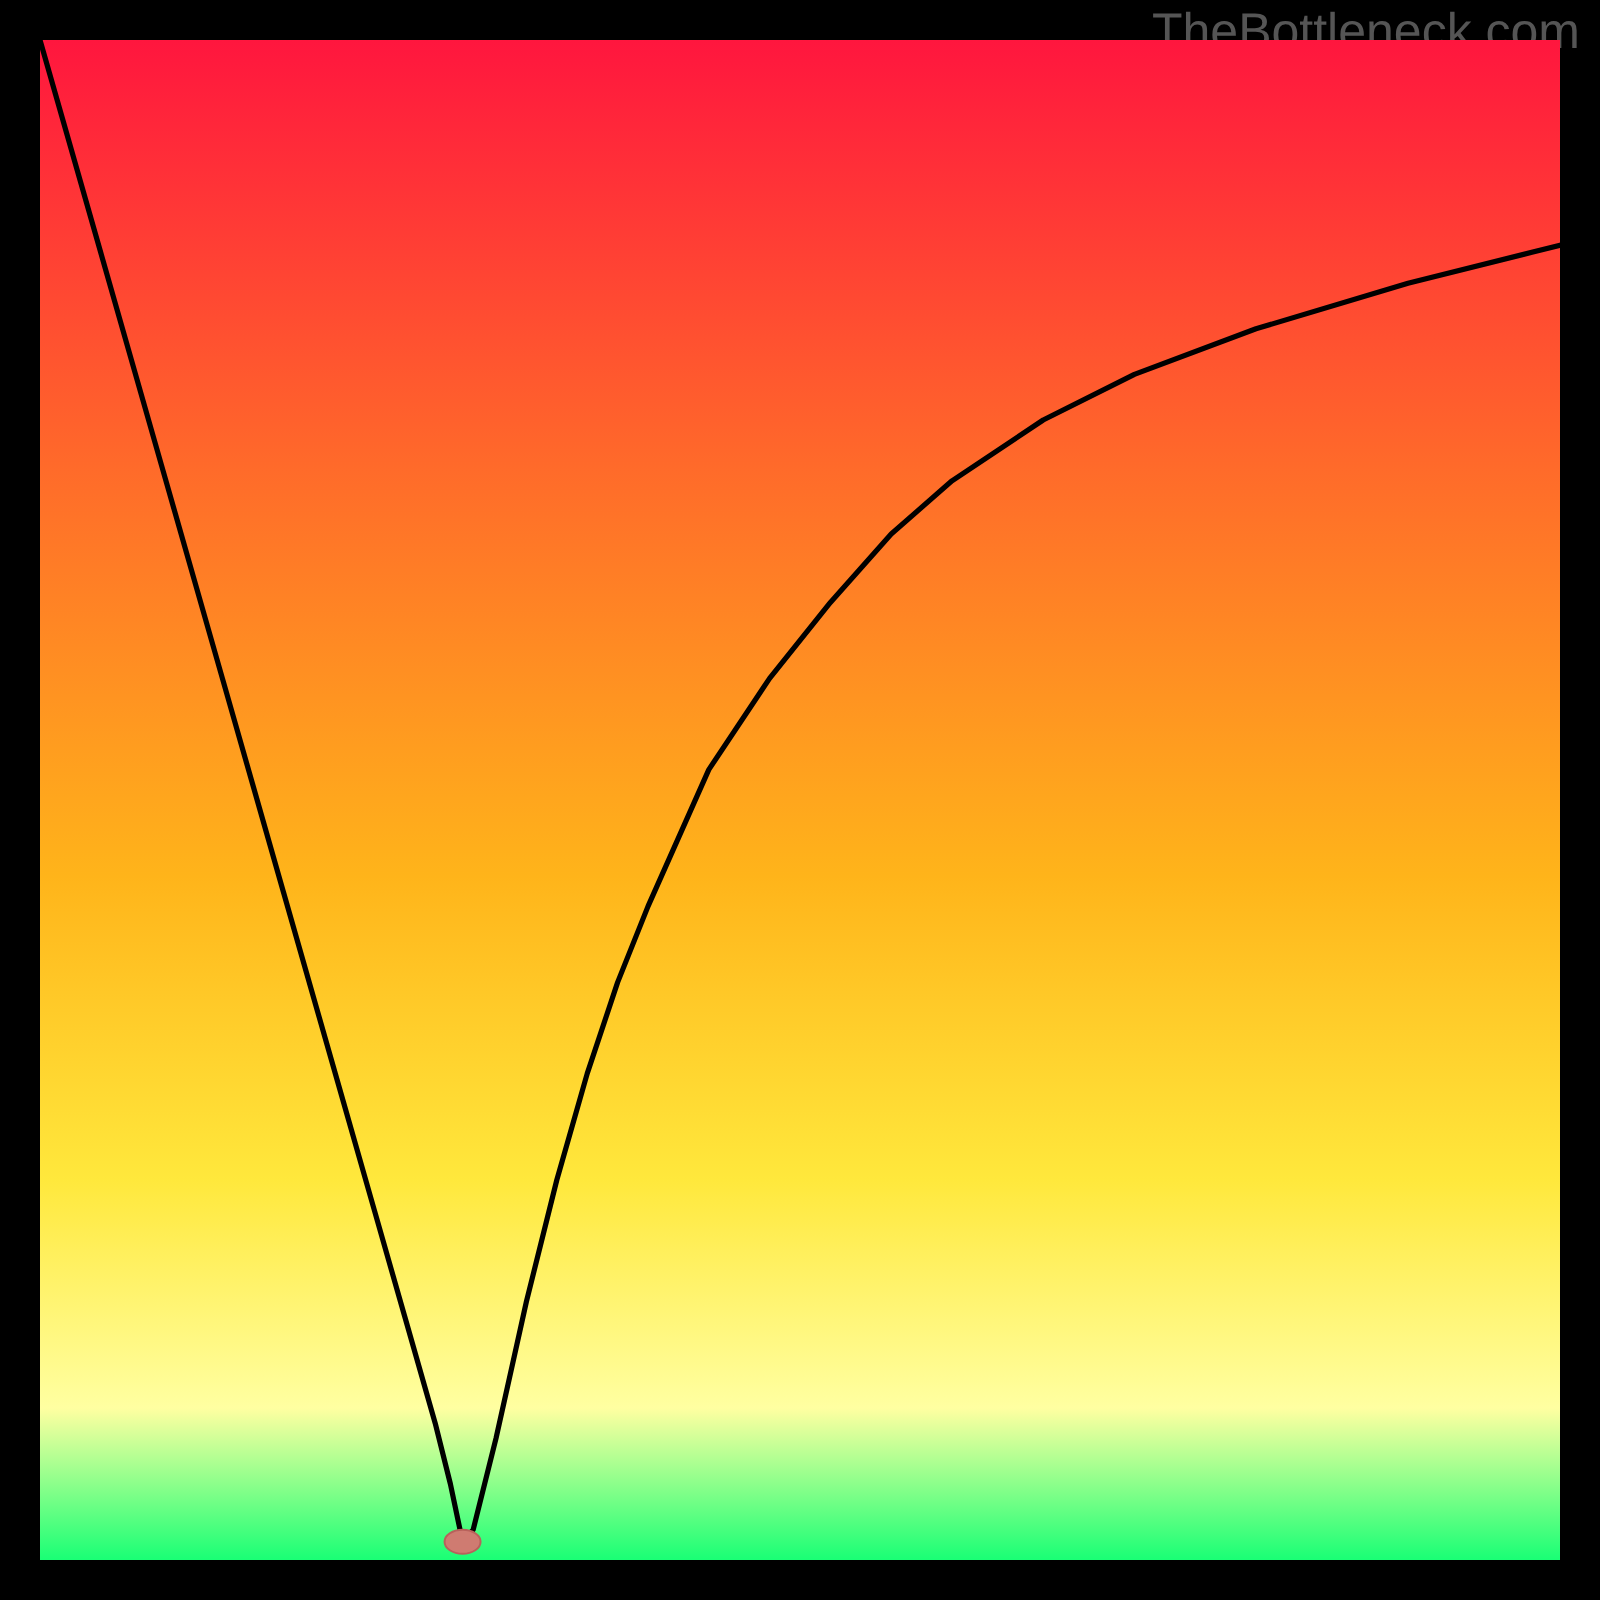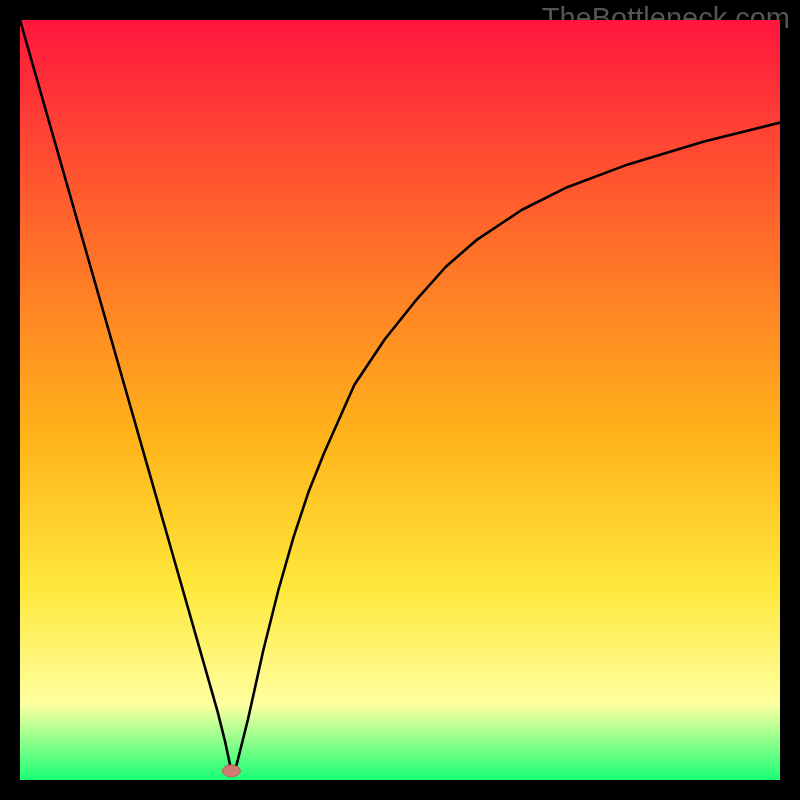--- a/index.html
+++ b/index.html
@@ -27,21 +27,21 @@
   }
   .plot-area svg {
     display: block;
     width: 760px;
     height: 760px;
   }
   .attribution {
     position: absolute;
     top: 2px;
     right: 10px;
-    font-size: 29px;
+    font-size: 25px;
     font-weight: 500;
     color: #555;
     letter-spacing: 0px;
   }
 </style>
 </head>
 <body>
 
 <div class="frame">
   <div class="attribution">TheBottleneck.com</div>

